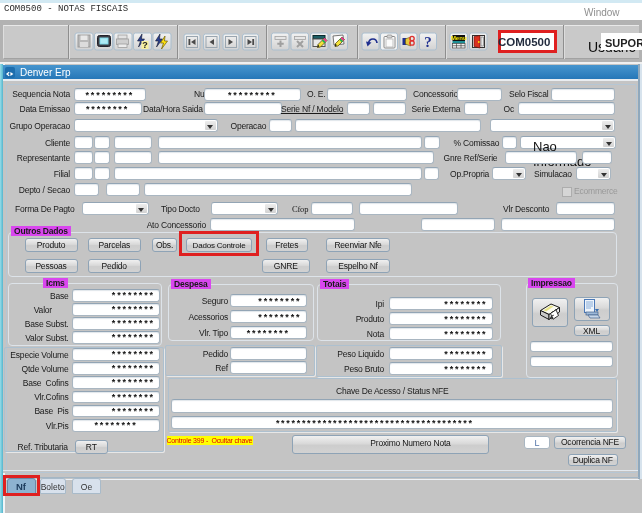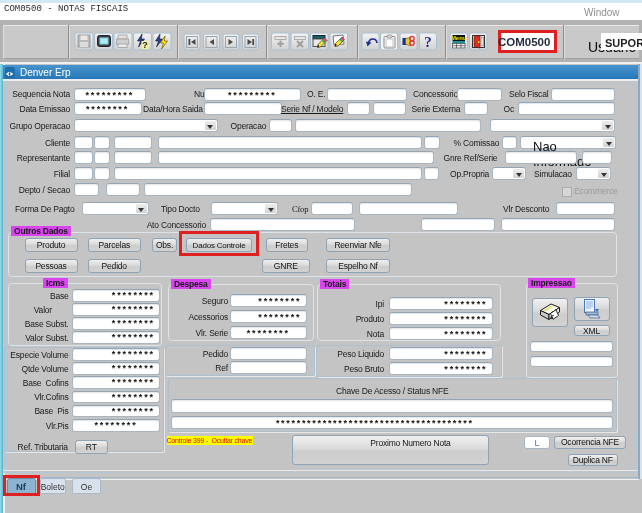--- a/index.html
+++ b/index.html
@@ -355,21 +355,21 @@
 <div class="ast" style="left:72px;top:404.8px;width:88px;height:12.5px;line-height:11px;text-align:right;padding-right:4px;">********</div>
 <div class="rlbl" style="left:0px;top:421.5px;width:68.5px;">Vlr.Pis</div>
 <div class="ast" style="left:72px;top:419px;width:88px;height:12.5px;line-height:11px;text-align:center;">********</div>
 
 <div class="gb" style="left:168px;top:284px;width:146px;height:57px;"></div>
 <div class="gbt" style="left:171px;top:278.5px;">Despesa</div>
 <div class="rlbl" style="left:128px;top:296.5px;width:100px;">Seguro</div>
 <div class="ast" style="left:230px;top:293.5px;width:76.5px;height:13px;line-height:12px;text-align:right;padding-right:4px;">********</div>
 <div class="rlbl" style="left:128px;top:312.8px;width:100px;">Acessorios</div>
 <div class="ast" style="left:230px;top:309.8px;width:76.5px;height:13px;line-height:12px;text-align:right;padding-right:4px;">********</div>
-<div class="rlbl" style="left:128px;top:329.2px;width:100px;">Vlr. Serie</div>
+<div class="rlbl" style="left:128px;top:329.2px;width:100px;">Vlr. Tipo</div>
 <div class="ast" style="left:230px;top:326.2px;width:76.5px;height:13px;line-height:12px;text-align:center;">********</div>
 
 <div class="rlbl" style="left:128px;top:350px;width:100px;">Pedido</div>
 <div class="inp" style="left:230px;top:347px;width:76.5px;height:13px;"></div>
 <div class="rlbl" style="left:128px;top:364px;width:100px;">Ref</div>
 <div class="inp" style="left:230px;top:361px;width:76.5px;height:13px;"></div>
 
 <div class="gb" style="left:316.5px;top:284px;width:184px;height:57px;"></div>
 <div class="gbt" style="left:320px;top:278.5px;">Totais</div>
 <div class="rlbl" style="left:284px;top:299.5px;width:100px;">Ipi</div>
@@ -412,21 +412,21 @@
 <div class="inp" style="left:530px;top:341px;width:83px;height:10.5px;"></div>
 <div class="inp" style="left:530px;top:356px;width:83px;height:10.5px;"></div>
 
 <div class="abs" style="left:336px;top:385.5px;font-size:8.5px;letter-spacing:-0.2px;color:#1a1a1a;">Chave De Acesso / Status NFE</div>
 <div class="inp" style="left:171px;top:398.5px;width:441.5px;height:14.5px;"></div>
 <div class="ast" style="left:171px;top:415.5px;width:441.5px;height:13.5px;line-height:13px;letter-spacing:1.7px;padding-right:34px;font-size:9px;">**************************************</div>
 
 <div class="lbl" style="left:17.5px;top:443px;">Ref. Tributaria</div>
 <div class="btn" style="left:75px;top:439.5px;width:32.5px;height:14px;line-height:13px;">RT</div>
 <div class="abs" style="left:166.5px;top:436px;width:86px;height:9px;background:#ffff00;color:#e00000;font-size:7px;letter-spacing:-0.2px;line-height:9px;white-space:nowrap;">Controle 399 -&nbsp; Ocultar chave</div>
-<div class="btn" style="left:292px;top:434.5px;width:197px;height:30px;line-height:14px;padding-left:40px;">Proximo Numero Nota</div>
+<div class="btn" style="left:292px;top:434.5px;width:197px;height:19px;line-height:14px;padding-left:40px;">Proximo Numero Nota</div>
 <div class="abs" style="left:524px;top:435.5px;width:26px;height:13px;background:#fff;border:1px solid #a9b6c1;border-radius:3px;box-sizing:border-box;text-align:center;font-size:9px;color:#5577aa;line-height:12px;">L</div>
 <div class="btn" style="left:554px;top:436px;width:72px;height:12.5px;line-height:11px;">Ocorrencia NFE</div>
 <div class="btn" style="left:567.5px;top:453.5px;width:50.5px;height:12.5px;line-height:11px;">Duplica NF</div>
 
 <div class="abs" style="left:3px;top:469.5px;width:635px;height:1.2px;background:#e2e8ee;"></div>
 <div class="abs" style="left:3px;top:477.2px;width:636px;height:1.3px;background:#a4b6c4;border-radius:0 0 3px 0;"></div>
 <div class="abs" style="left:3px;top:478.5px;width:636px;height:1.3px;background:#eef2f6;"></div>
 <div class="abs" style="left:6.5px;top:477.5px;width:29px;height:16px;background:#8db3d0;border:1px solid #6a8aa8;border-radius:3px 3px 0 0;box-sizing:border-box;"></div>
 <div class="abs" style="left:6.5px;top:481px;width:29px;text-align:center;font-size:9.5px;font-weight:bold;color:#1c3c5c;">Nf</div>
 <div class="redbox" style="left:3px;top:474.5px;width:36.5px;height:21.5px;"></div>

